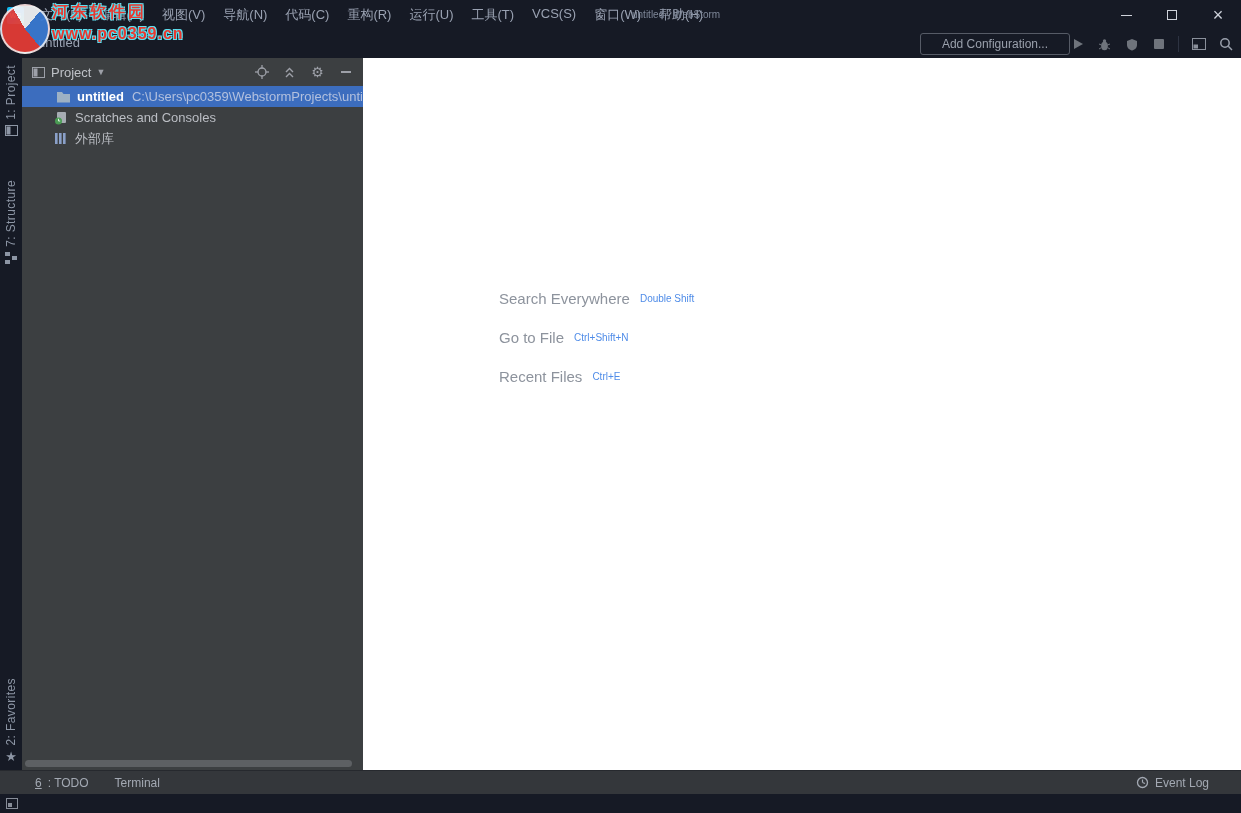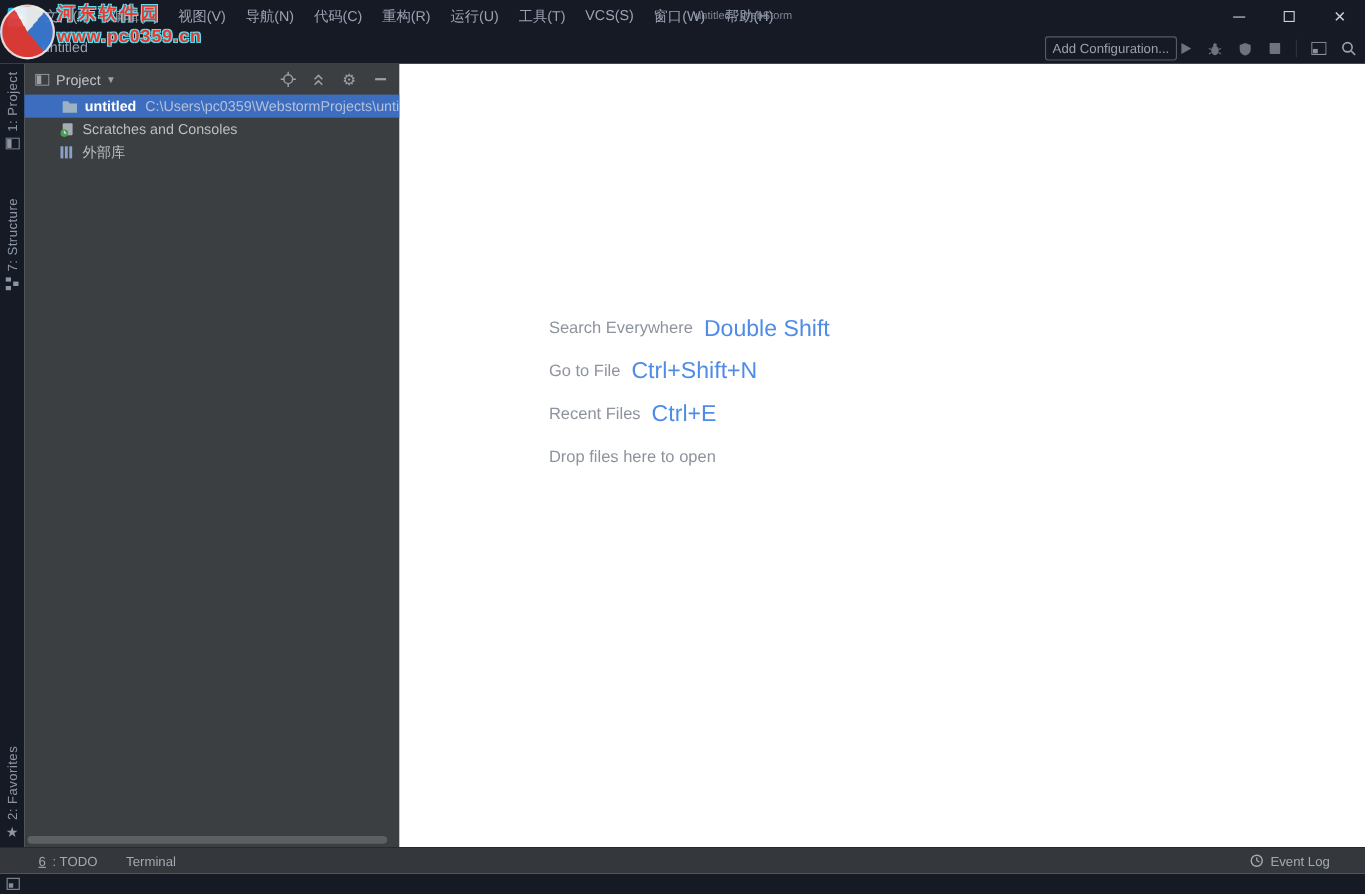--- a/index.html
+++ b/index.html
@@ -19,21 +19,21 @@
   .menu-item { padding:4px 9px; color:#9aa2b2; font-size:13px; white-space:nowrap; cursor:default; }
   .window-title { position:absolute; left:632px; top:0; line-height:30px; color:#7e8798; font-size:10px; }
   .win-controls { position:absolute; right:0; top:0; height:30px; display:flex; }
   .win-btn { width:46px; height:30px; display:flex; align-items:center; justify-content:center; }
   .glyph-min { width:11px; height:1px; background:#cfd3db; }
   .glyph-max { width:10px; height:10px; border:1px solid #cfd3db; }
   .glyph-close { color:#cfd3db; font-size:18px; line-height:1; }
   
   .toolbar { position:absolute; top:30px; left:0; width:100%; height:28px; background:#161a25; z-index:4; }
   .breadcrumb { position:absolute; left:38px; top:0; line-height:26px; color:#9aa2b2; font-size:13px; }
-  .add-config-btn { position:absolute; right:171px; top:3px; height:22px; padding:0 6px; border:1px solid #565b66; border-radius:3px; background:transparent; color:#9aa0ac; font-size:12px; font-family:inherit; cursor:pointer;margin-left:36px; }
+  .add-config-btn { position:absolute; right:171px; top:3px; height:22px; padding:0 21px; border:1px solid #565b66; border-radius:3px; background:transparent; color:#9aa0ac; font-size:12px; font-family:inherit; cursor:pointer;margin-left:36px; }
   .run-icons { position:absolute; right:8px; top:0; height:28px; display:flex; align-items:center; gap:12px; }
   .tb-sep { width:1px; height:16px; background:#2d3342; }
   .icon-btn { display:flex; align-items:center; justify-content:center; width:15px; height:20px; cursor:pointer; }
   
   .left-stripe { position:absolute; left:0; top:58px; width:22px; height:712px; background:#161a25; display:flex; flex-direction:column; align-items:center; z-index:3; }
   .stripe-btn { display:flex; flex-direction:column; align-items:center; gap:5px; padding:7px 0; cursor:pointer; }
   .stripe-btn.structure { margin-top:30px; }
   .stripe-label { writing-mode:vertical-rl; transform:rotate(180deg); color:#8d96a5; font-size:12px; letter-spacing:.4px; white-space:nowrap; }
   .stripe-spacer { flex:1; }
   .star-glyph { color:#8d96a5; font-size:13px; line-height:1; }
@@ -51,21 +51,21 @@
   .row-root  { padding-left:33px; }
   .row-child { padding-left:31px; }
   .tree-icon { width:16px; height:16px; margin-right:6px; flex:none; display:flex; align-items:center; justify-content:center; }
   .tree-label-bold { font-weight:bold; color:#ffffff; }
   .tree-path { color:#b2c0de; margin-left:8px; }
   .hscrollbar { position:absolute; left:3px; bottom:3px; width:327px; height:7px; border-radius:4px; background:#5d6063; cursor:pointer; }
   
   .shortcuts { position:absolute; left:499px; top:279px; z-index:1; }
   .shortcut-row { height:39px; display:flex; align-items:center; }
   .shortcut-label { color:#8d939d; font-size:15px;text-align:right; }
-  .shortcut-keys { color:#4f8ce8; font-size:21px; margin-left:10px; }
+  .shortcut-keys { color:#4f8ce8; font-size:10px; margin-left:10px; }
   
   .toolwindow-bar { position:absolute; left:0; top:770px; width:100%; height:24px; background:#34373b; border-top:1px solid #26292e; display:flex; align-items:center; font-size:12px; color:#a3a9b3; z-index:3; }
   .tw-item { display:flex; align-items:center; gap:6px; padding:0 13px; height:100%; cursor:pointer; }
   .tw-item.first { margin-left:22px; }
   .todo-num { text-decoration:underline; }
   .event-log { margin-left:auto; display:flex; align-items:center; gap:6px; padding-right:32px; height:100%; cursor:pointer; }
   .bottom-strip { position:absolute; left:0; top:794px; width:100%; height:19px; background:#161a25; z-index:3; }
   .tw-switcher { position:absolute; left:6px; top:4px; width:12px; height:11px; border:1px solid #878d98; cursor:pointer; }
   .tw-switcher::after { content:""; position:absolute; left:1px; bottom:1px; width:4px; height:4px; background:#878d98; }
   
@@ -256,24 +256,20 @@
       <span class="shortcut-keys">Double Shift</span>
     </div>
     <div class="shortcut-row">
       <span class="shortcut-label">Go to File</span>
       <span class="shortcut-keys">Ctrl+Shift+N</span>
     </div>
     <div class="shortcut-row">
       <span class="shortcut-label">Recent Files</span>
       <span class="shortcut-keys">Ctrl+E</span>
     </div>
-    <div class="shortcut-row">
-      <span class="shortcut-label">Drop files here to open</span>
-      <span class="shortcut-keys"></span>
-    </div>
   </div>
 
   <div class="toolwindow-bar">
     <div class="tw-item first">
       <span class="todo-num">6</span>
         <span>: TODO</span>
     </div>
     <div class="tw-item">
       <span>Terminal</span>
     </div>

